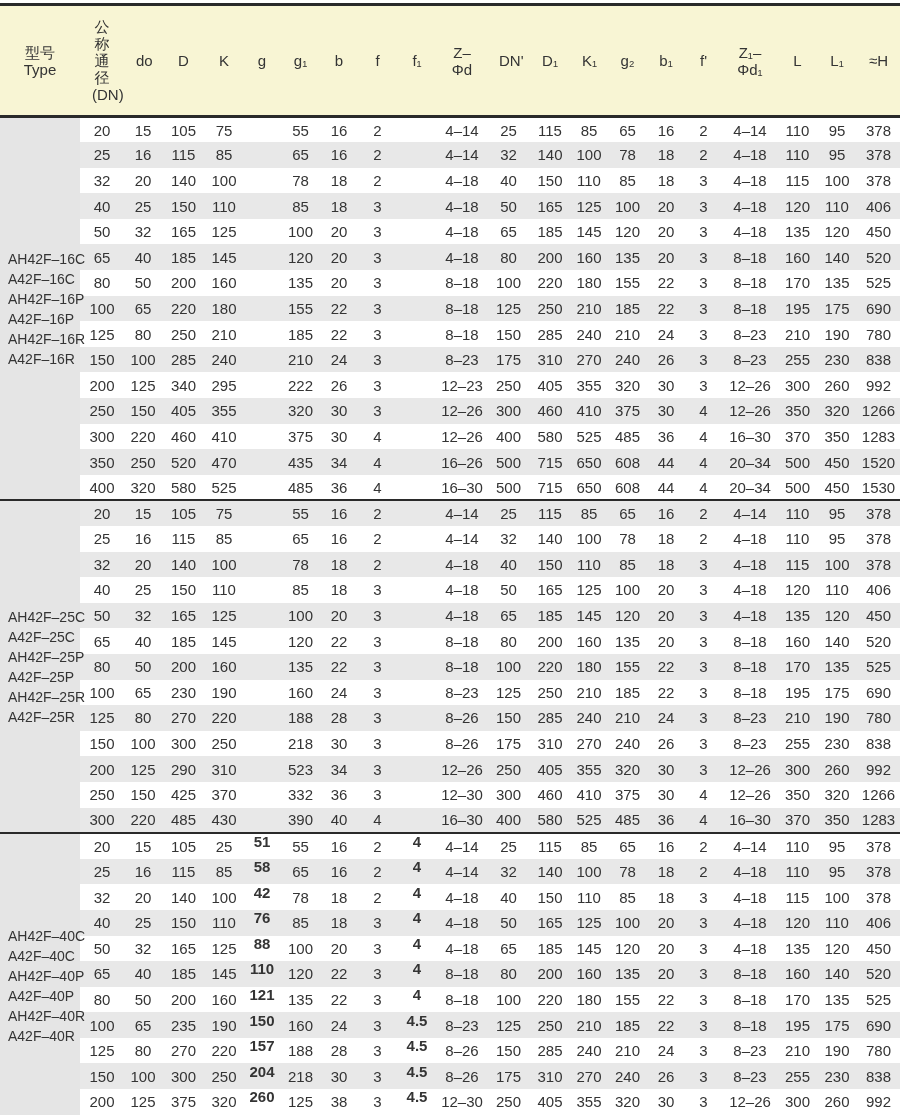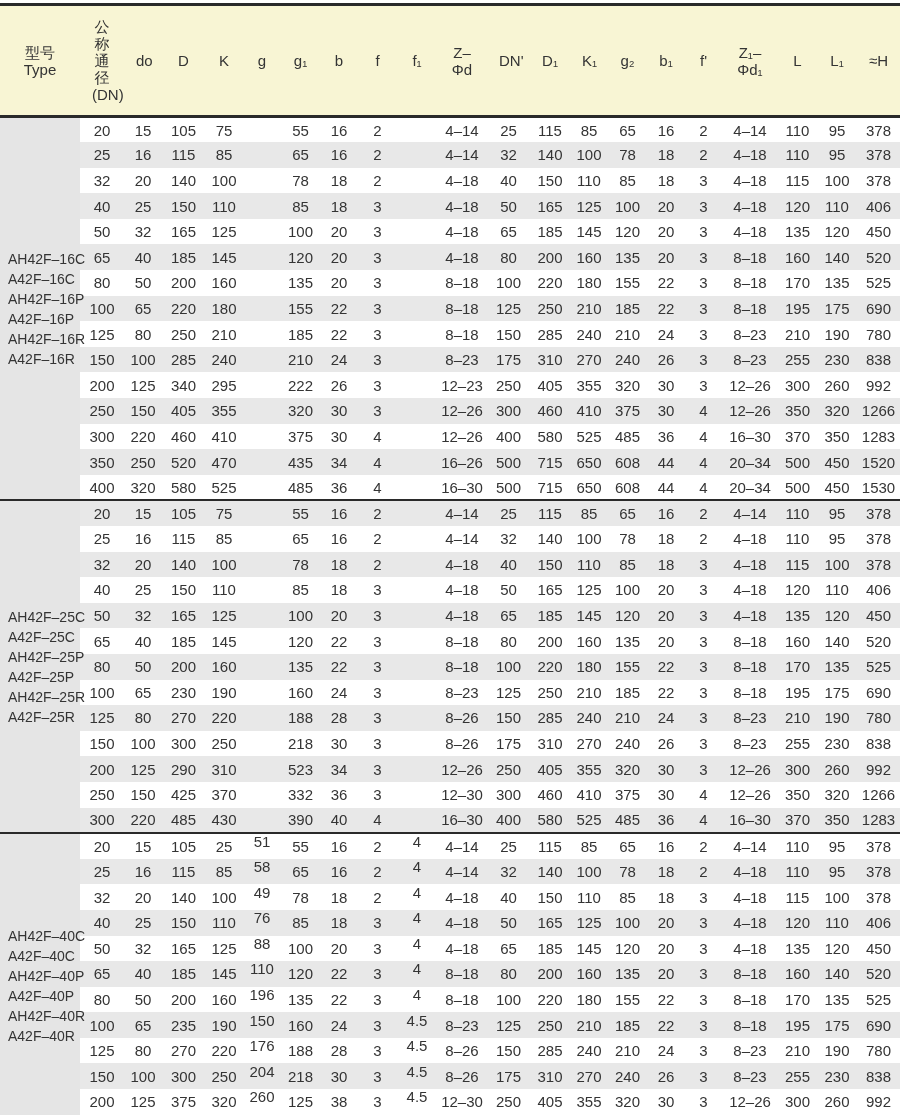--- a/index.html
+++ b/index.html
@@ -44,21 +44,21 @@
   }
   tr.alt td:not(.type-cell){background:#e8e8e8;}
   td.type-cell{
     text-align:left;
     padding-left:8px;
     font-size:14px;
     line-height:20px;
     background:#e5e5e5;
     vertical-align:middle;
   }
-  .raised{position:relative;top:-5px;display:inline-block;}
+  .raised{position:relative;top:-5px;display:inline-block;font-weight:bold;}
 </style>
 </head>
 <body>
 
 <table>
   <colgroup>
     <col class="c-type">
       <col class="c-dn">
       <col class="c-do">
       <col class="c-D">
@@ -799,21 +799,21 @@
         <td>4–18</td>
         <td>110</td>
         <td>95</td>
         <td>378</td>
       </tr>
       <tr>
         <td>32</td>
         <td>20</td>
         <td>140</td>
         <td>100</td>
-        <td><span class="raised">49</span></td>
+        <td><span class="raised">42</span></td>
         <td>78</td>
         <td>18</td>
         <td>2</td>
         <td><span class="raised">4</span></td>
         <td>4–18</td>
         <td>40</td>
         <td>150</td>
         <td>110</td>
         <td>85</td>
         <td>18</td>
@@ -887,21 +887,21 @@
         <td>8–18</td>
         <td>160</td>
         <td>140</td>
         <td>520</td>
       </tr>
       <tr>
         <td>80</td>
         <td>50</td>
         <td>200</td>
         <td>160</td>
-        <td><span class="raised">196</span></td>
+        <td><span class="raised">121</span></td>
         <td>135</td>
         <td>22</td>
         <td>3</td>
         <td><span class="raised">4</span></td>
         <td>8–18</td>
         <td>100</td>
         <td>220</td>
         <td>180</td>
         <td>155</td>
         <td>22</td>
@@ -931,21 +931,21 @@
         <td>8–18</td>
         <td>195</td>
         <td>175</td>
         <td>690</td>
       </tr>
       <tr>
         <td>125</td>
         <td>80</td>
         <td>270</td>
         <td>220</td>
-        <td><span class="raised">176</span></td>
+        <td><span class="raised">157</span></td>
         <td>188</td>
         <td>28</td>
         <td>3</td>
         <td><span class="raised">4.5</span></td>
         <td>8–26</td>
         <td>150</td>
         <td>285</td>
         <td>240</td>
         <td>210</td>
         <td>24</td>

